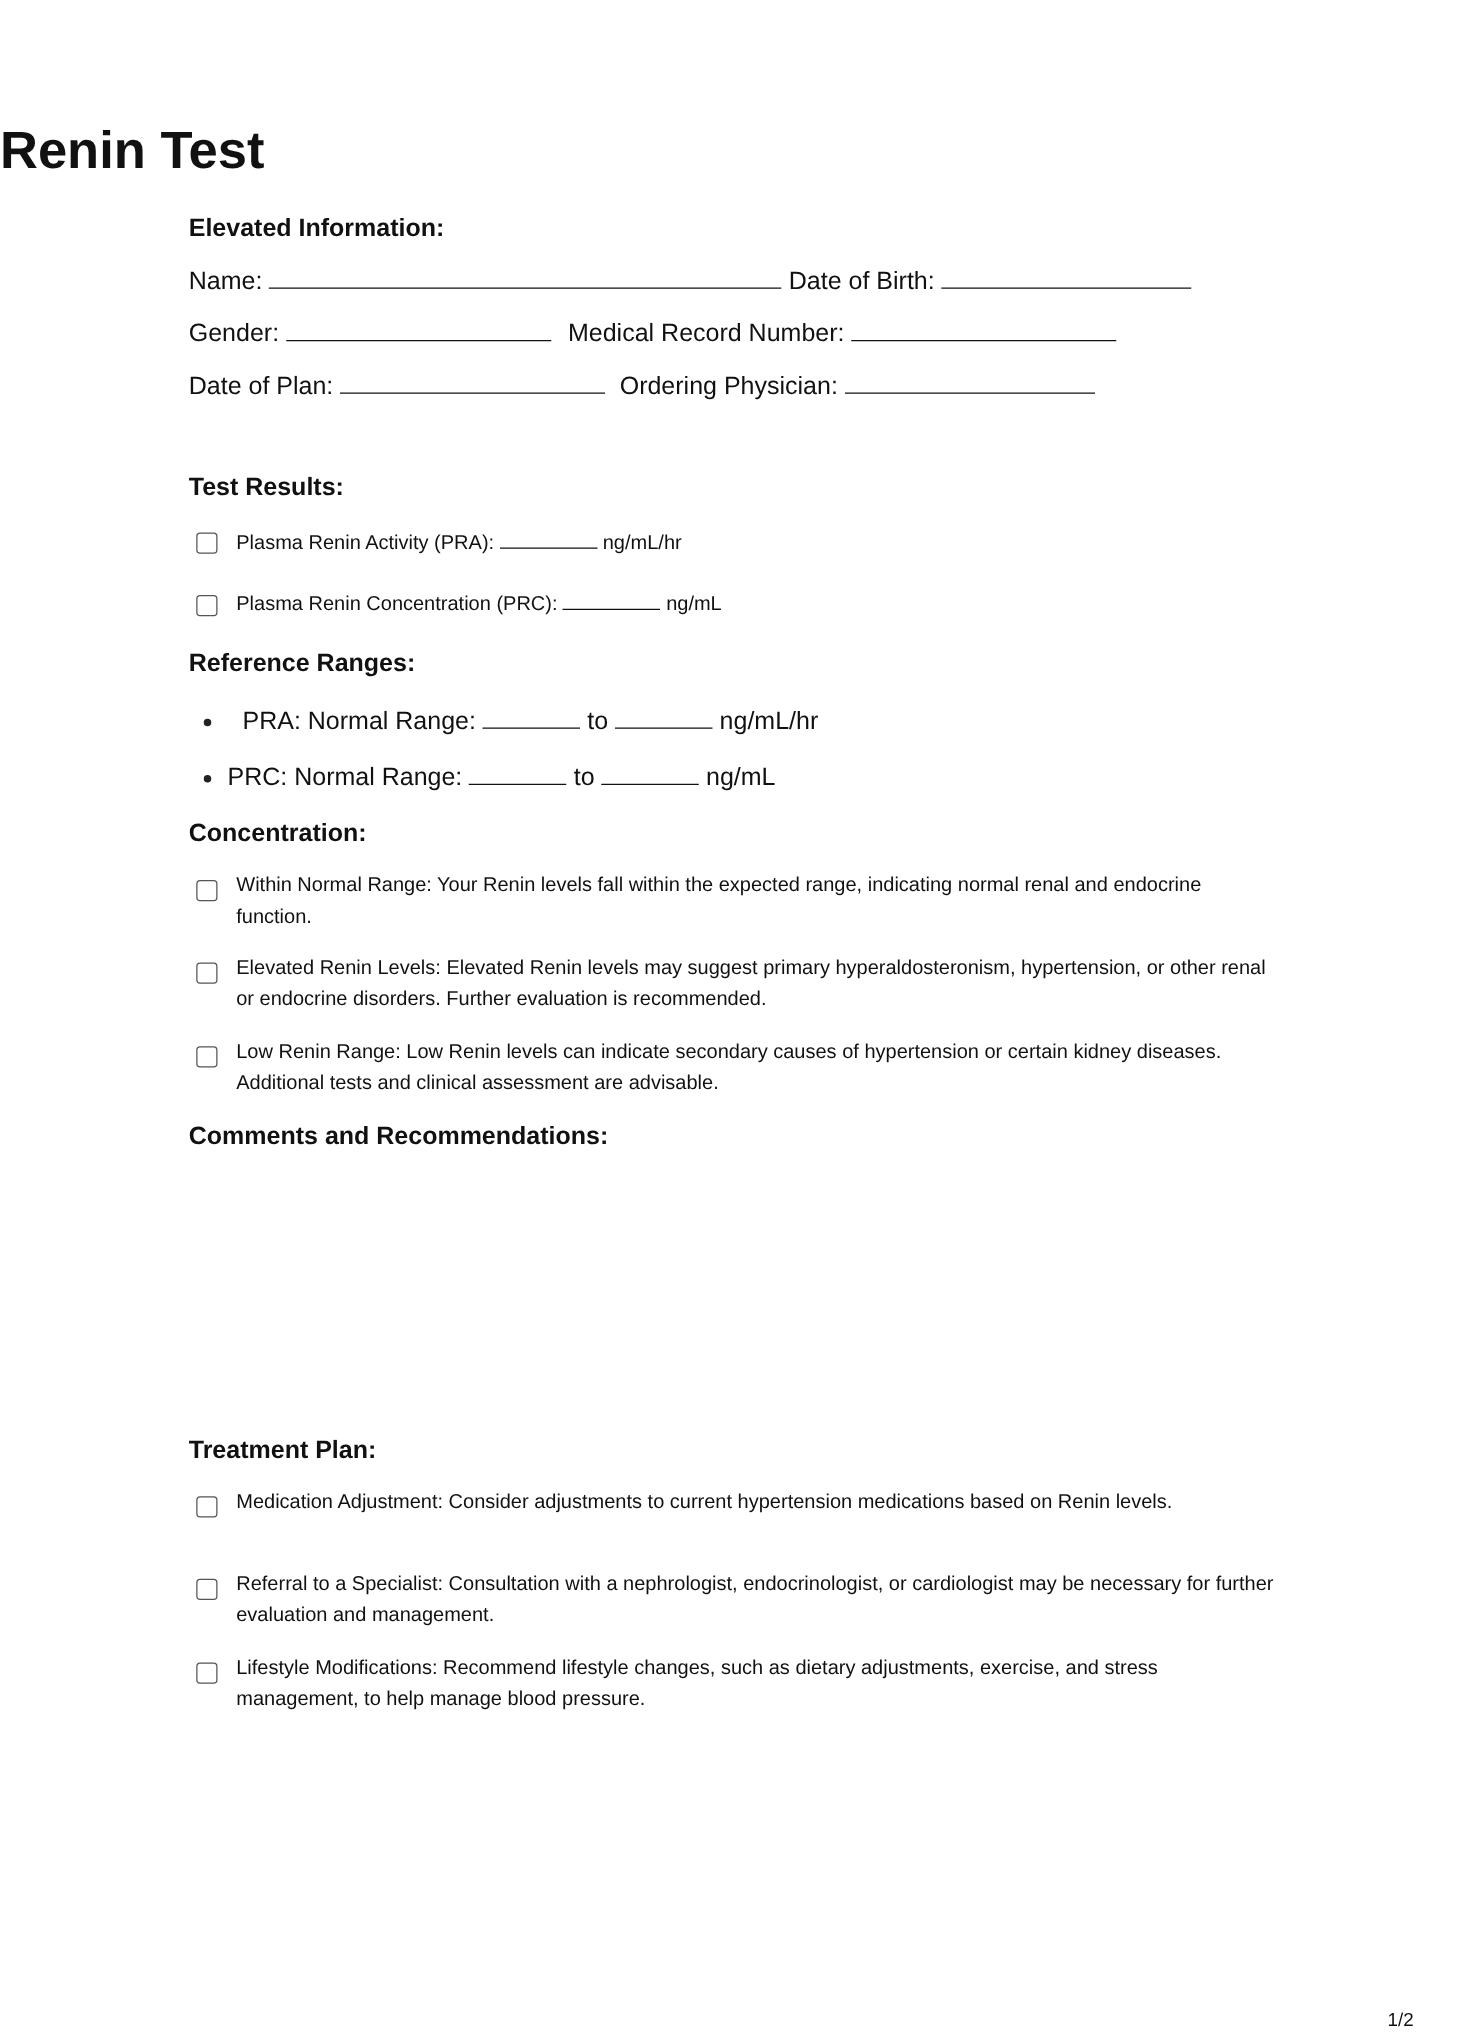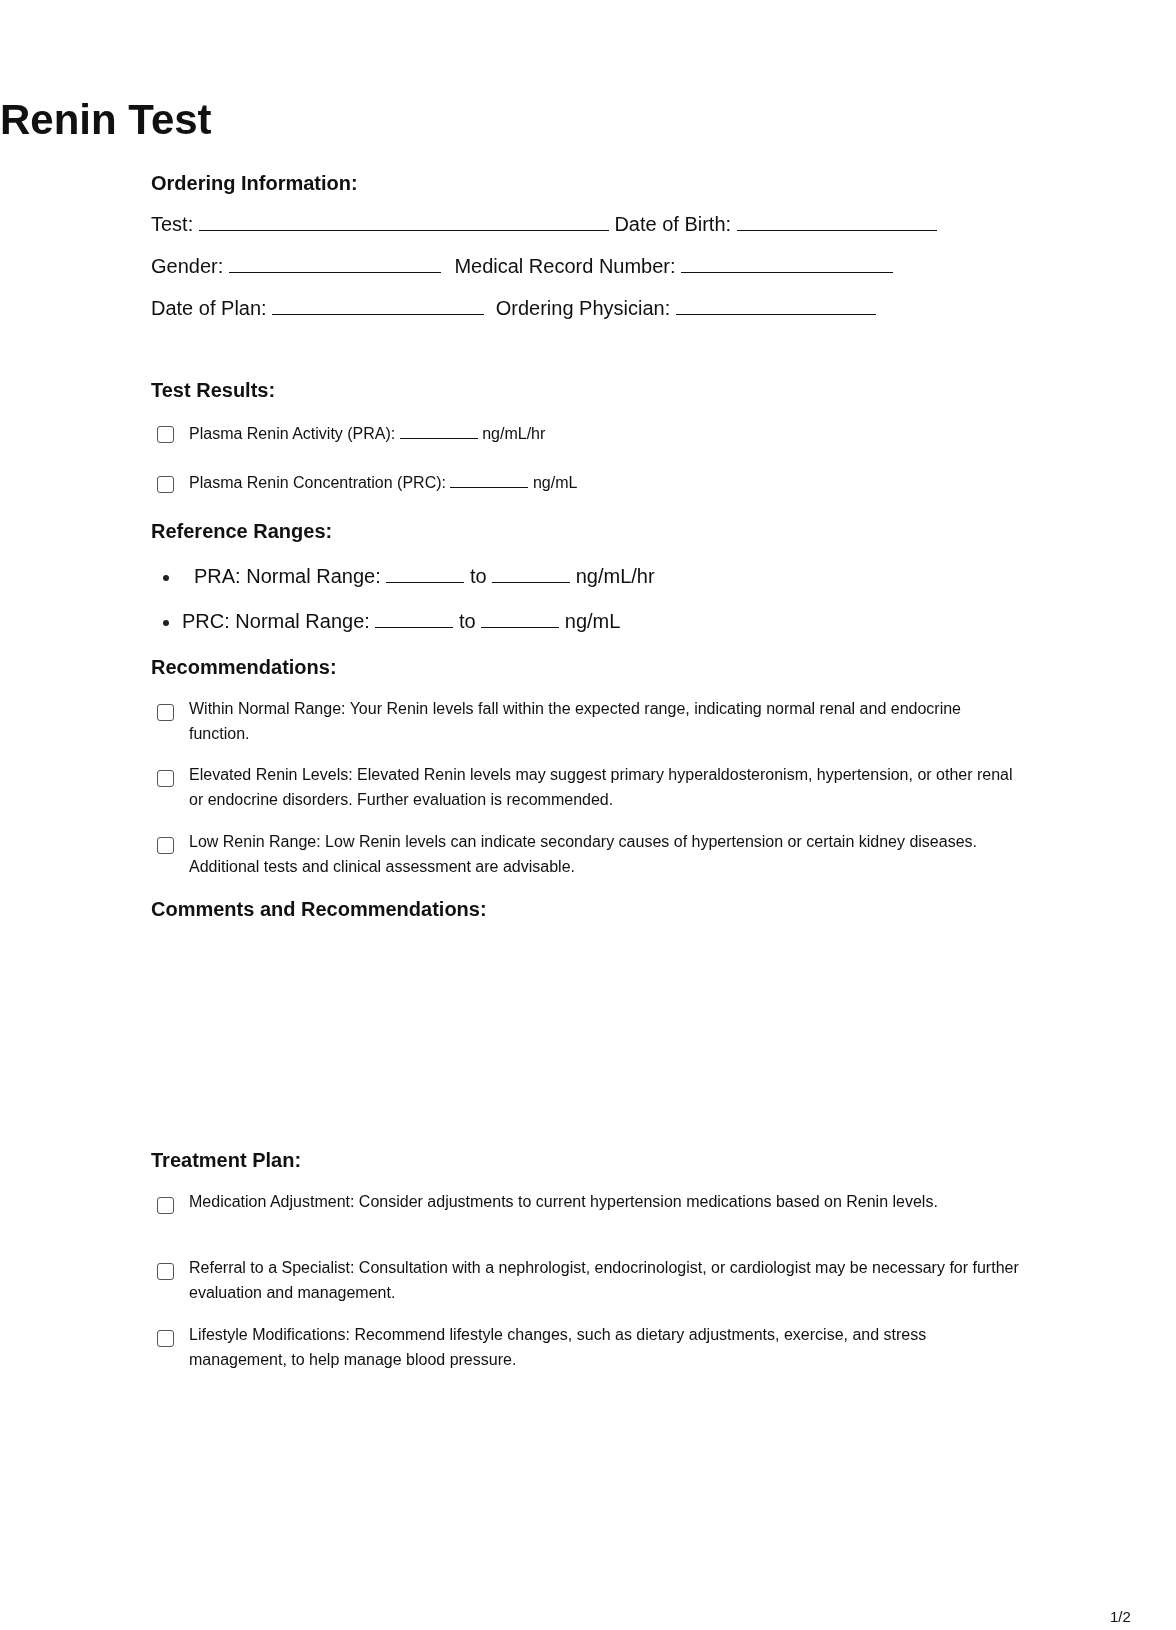--- a/index.html
+++ b/index.html
@@ -13,24 +13,24 @@
   .ctext { position: absolute; left: 189px; font-size: 16px; line-height: 25px; width: 830px; }
   .bullet { position: absolute; left: 163px; width: 6px; height: 6px; border-radius: 50%; background: #222; }
   .pg { position: absolute; left: 1110px; top: 1589px; font-size: 15px; margin-top: 19px; }
 </style>
 </head>
 <body>
 
 <div class="page">
   <div class="title">Renin Test</div>
 
-  <div class="h" style="top:172px">Ordering Information:</div>
+  <div class="h" style="top:172px">Elevated Information:</div>
 
   <div class="row" style="top:212px">
-    <span>Test:</span>
+    <span>Name:</span>
     <span class="blank" style="width:410px"></span>
     <span>Date of Birth:</span>
     <span class="blank" style="width:200px"></span>
   </div>
 
   <div class="row" style="top:254px">
     <span>Gender:</span>
     <span class="blank" style="width:212px"></span>
     <span style="margin-left:8px">Medical Record Number:</span>
     <span class="blank" style="width:212px"></span>
@@ -72,21 +72,21 @@
 
   <div class="bullet" style="top:620px"></div>
   <div class="row" style="top:609px; left:182px">
     <span>PRC: Normal Range:</span>
     <span class="blank" style="width:78px"></span>
     <span>to</span>
     <span class="blank" style="width:78px"></span>
     <span>ng/mL</span>
   </div>
 
-  <div class="h" style="top:656px">Recommendations:</div>
+  <div class="h" style="top:656px">Concentration:</div>
 
   <div class="cb" style="top:704px"></div>
   <div class="ctext" style="top:696px">Within Normal Range: Your Renin levels fall within the expected range, indicating normal renal and endocrine function.</div>
 
   <div class="cb" style="top:770px"></div>
   <div class="ctext" style="top:762px">Elevated Renin Levels: Elevated Renin levels may suggest primary hyperaldosteronism, hypertension, or other renal or endocrine disorders. Further evaluation is recommended.</div>
 
   <div class="cb" style="top:837px"></div>
   <div class="ctext" style="top:829px">Low Renin Range: Low Renin levels can indicate secondary causes of hypertension or certain kidney diseases. Additional tests and clinical assessment are advisable.</div>
 

